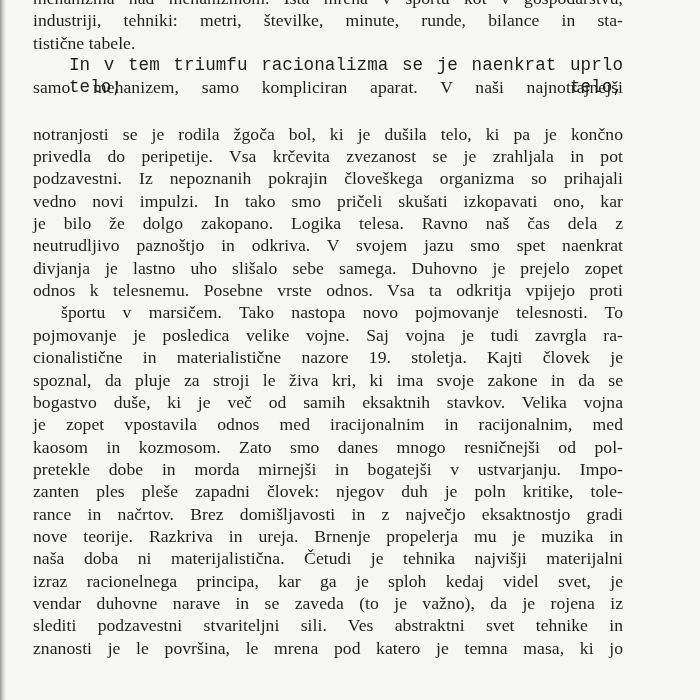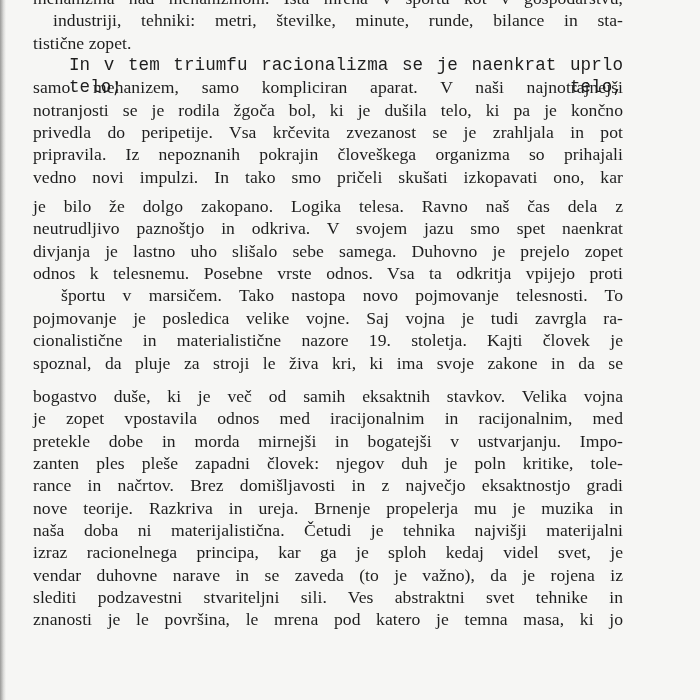--- a/index.html
+++ b/index.html
@@ -33,38 +33,39 @@
   .line.last { text-align-last: left; }
   .line.indent { padding-left: 36px; }
 </style>
 </head>
 <body>
 
 <div class="edge"></div>
 
 <div class="page">
   <span class="line" style="white-space: normal;">mehanizma nad mehanizmom. Ista mrena v sportu kot v gospodarstvu,</span>
-  <span class="line" style="white-space: normal; margin-left: 20px;">industriji, tehniki: metri, številke, minute, runde, bilance in sta-</span>
-  <span class="line last" style="white-space: normal;">tistične zopet.</span>
+  <span class="line" style="white-space: normal;">industriji, tehniki: metri, številke, minute, runde, bilance in sta-</span>
+  <span class="line last" style="white-space: normal;">tistične tabele.</span>
   <span class="line indent" style="white-space: normal; font-family: Liberation Mono, monospace;">In v tem triumfu racionalizma se je naenkrat uprlo telo; telo,</span>
   <span class="line" style="white-space: normal;">samo mehanizem, samo kompliciran aparat. V naši najnotrajnejši</span>
-  <span class="line" style="white-space: normal;">notranjosti se je rodila žgoča bol, ki je dušila telo, ki pa je končno</span>
+  <span class="line" style="white-space: normal; margin-top: 24px;">notranjosti se je rodila žgoča bol, ki je dušila telo, ki pa je končno</span>
   <span class="line" style="white-space: normal;">privedla do peripetije. Vsa krčevita zvezanost se je zrahljala in pot</span>
-  <span class="line" style="white-space: normal;">pripravila. Iz nepoznanih pokrajin človeškega organizma so prihajali</span>
+  <span class="line" style="white-space: normal;">podzavestni. Iz nepoznanih pokrajin človeškega organizma so prihajali</span>
   <span class="line" style="white-space: normal;">vedno novi impulzi. In tako smo pričeli skušati izkopavati ono, kar</span>
-  <span class="line" style="white-space: normal; margin-top: 7px;">je bilo že dolgo zakopano. Logika telesa. Ravno naš čas dela z</span>
+  <span class="line" style="white-space: normal;">je bilo že dolgo zakopano. Logika telesa. Ravno naš čas dela z</span>
   <span class="line" style="white-space: normal;">neutrudljivo paznoštjo in odkriva. V svojem jazu smo spet naenkrat</span>
   <span class="line" style="white-space: normal;">divjanja je lastno uho slišalo sebe samega. Duhovno je prejelo zopet</span>
   <span class="line" style="white-space: normal; font-family: Liberation Serif, serif;">odnos k telesnemu. Posebne vrste odnos. Vsa ta odkritja vpijejo proti</span>
   <span class="line" style="white-space: normal; margin-left: 28px;">športu v marsičem. Tako nastopa novo pojmovanje telesnosti. To</span>
   <span class="line" style="white-space: normal;">pojmovanje je posledica velike vojne. Saj vojna je tudi zavrgla ra-</span>
   <span class="line" style="white-space: normal;">cionalistične in materialistične nazore 19. stoletja. Kajti človek je</span>
   <span class="line" style="white-space: normal;">spoznal, da pluje za stroji le živa kri, ki ima svoje zakone in da se</span>
-  <span class="line" style="white-space: normal; margin-top: 11px;">bogastvo duše, ki je več od samih eksaktnih stavkov. Velika vojna</span>
+  <span class="line" style="white-space: normal;">bogastvo duše, ki je več od samih eksaktnih stavkov. Velika vojna</span>
   <span class="line" style="white-space: normal;">je zopet vpostavila odnos med iracijonalnim in racijonalnim, med</span>
+  <span class="line" style="white-space: normal;">kaosom in kozmosom. Zato smo danes mnogo resničnejši od pol-</span>
   <span class="line" style="white-space: normal;">pretekle dobe in morda mirnejši in bogatejši v ustvarjanju. Impo-</span>
   <span class="line" style="white-space: normal;">zanten ples pleše zapadni človek: njegov duh je poln kritike, tole-</span>
   <span class="line" style="white-space: normal;">rance in načrtov. Brez domišljavosti in z največjo eksaktnostjo gradi</span>
   <span class="line" style="white-space: normal;">nove teorije. Razkriva in ureja. Brnenje propelerja mu je muzika in</span>
   <span class="line" style="white-space: normal;">naša doba ni materijalistična. Četudi je tehnika najvišji materijalni</span>
   <span class="line" style="white-space: normal;">izraz racionelnega principa, kar ga je sploh kedaj videl svet, je</span>
   <span class="line" style="white-space: normal;">vendar duhovne narave in se zaveda (to je važno), da je rojena iz</span>
   <span class="line" style="white-space: normal;">slediti podzavestni stvariteljni sili. Ves abstraktni svet tehnike in</span>
   <span class="line" style="white-space: normal;">znanosti je le površina, le mrena pod katero je temna masa, ki jo</span>
 

